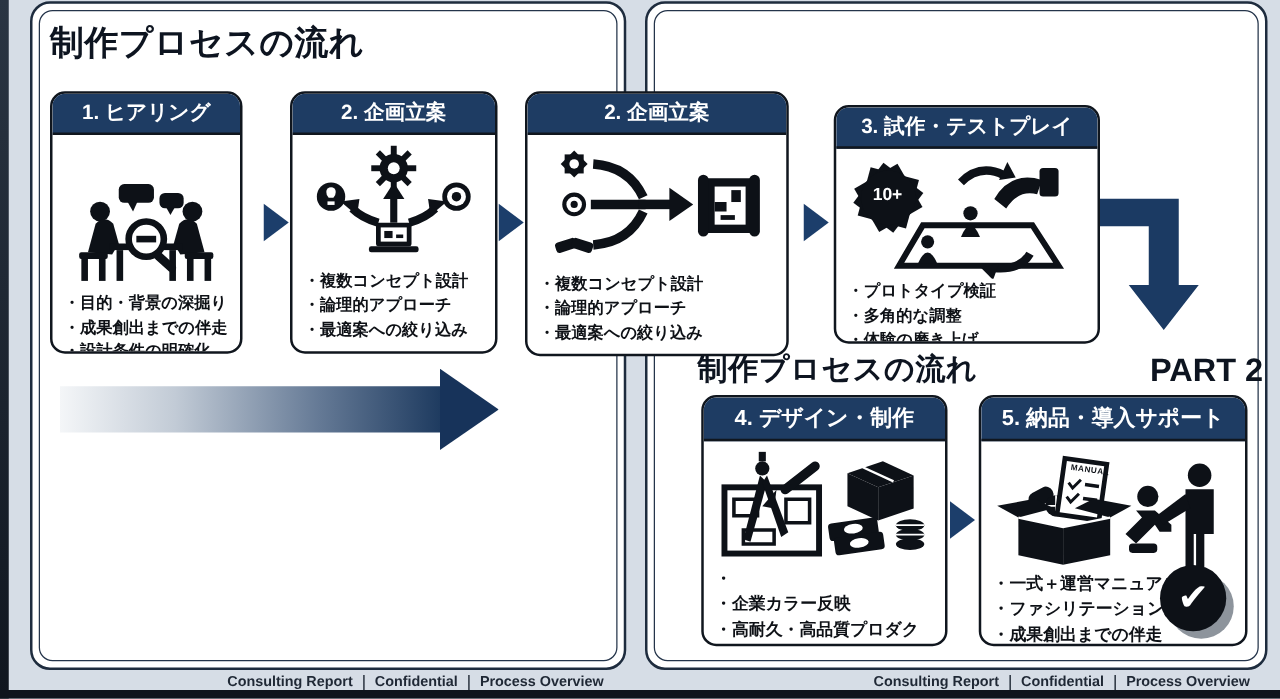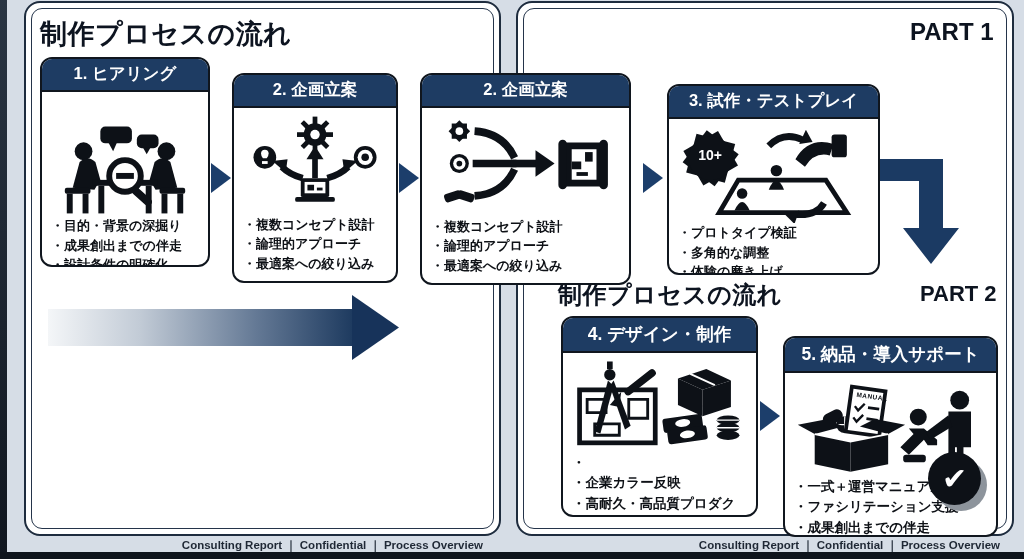--- a/index.html
+++ b/index.html
@@ -17,38 +17,38 @@
   .slide-left { left:24px; width:477px; }
   .slide-right { left:516px; width:498px; }
   .slide .inner-line { position:absolute; inset:5px; border:1.5px solid #24344a;
     border-radius:11px; pointer-events:none; }
 
   .big-title { position:absolute; font-weight:800; color:#0d1420; letter-spacing:.5px; }
   .title-left { left:40px; top:16px; font-size:27px; }
   .title-part2 { left:558px; top:279px; font-size:24px; }
   .part-label { position:absolute; font-weight:800; color:#0d1420; }
   .part1 { left:910px; top:18px; font-size:24px; }
-  .part2 { left:920px; top:281px; font-size:22px; }
+  .part2 { left:920px; top:281px; font-size:26px; }
 
   .step-box { position:absolute; background:#fff; border:2.5px solid #10161e;
     border-radius:12px; display:flex; flex-direction:column; z-index:2; overflow:hidden; }
   .step-header { background:#1e3c63; color:#fff; text-align:center; font-weight:700;
     font-size:16.5px; padding:4px 2px 5px; border-bottom:2px solid #10161e; }
   .step-body { flex:1; display:flex; flex-direction:column; padding:4px 9px 8px; }
   .icon-zone { flex:1; display:flex; align-items:center; justify-content:center; position:relative; }
   .bullets { font-size:13px; font-weight:700; color:#0e1116; line-height:1.5; }
   .bullet-row { display:flex; }
   .bullet-row .mk { flex:0 0 13px; }
 
-  #box1 { left:40px;  top:57px;  width:170px; height:210px;gap:28px; }
+  #box1 { left:40px;  top:73px;  width:154px; height:210px;gap:28px; }
   #box2 { left:232px; top:73px;  width:166px; height:210px; }
   #box2b{ left:420px; top:73px;  width:211px; height:212px; }
   #box3 { left:667px; top:84px;  width:213px; height:191px; }
   #box4 { left:561px; top:316px; width:197px; height:201px; }
-  #box5 { left:783px; top:316px; width:215px; height:201px;margin-top:20px; }
+  #box5 { left:783px; top:316px; width:215px; height:201px; }
   #box4 .step-header, #box5 .step-header { font-size:17.5px; }
 
   .tri { position:absolute; width:0; height:0; z-index:2;
     border-top:15px solid transparent; border-bottom:15px solid transparent;
     border-left:20px solid #1c3e6b; }
   #tri1 { left:211px; top:163px; }
   #tri2 { left:399px; top:163px; }
   #tri3 { left:643px; top:163px; }
   #tri4 { left:760px; top:401px; }
 
@@ -86,21 +86,20 @@
 
   <div class="slide slide-left">
     <div class="inner-line"></div>
   </div>
 
   <div class="slide slide-right">
     <div class="inner-line"></div>
   </div>
 
   <div class="big-title title-left">制作プロセスの流れ</div>
-  <div class="part-label part1">PART 1</div>
   <div class="big-title title-part2">制作プロセスの流れ</div>
   <div class="part-label part2">PART 2</div>
 
   <div class="grad-shaft"></div>
   <div class="grad-head"></div>
 
   <svg class="elbow-arrow" width="100" height="115" viewBox="0 0 100 115">
     <polygon class="ink" fill="#1b3a63" points="7,4 73,4 73,73 89,73 61,109 33,73 49,73 49,26 7,26" style="fill:#1b3a63"></polygon>
   </svg>
 

